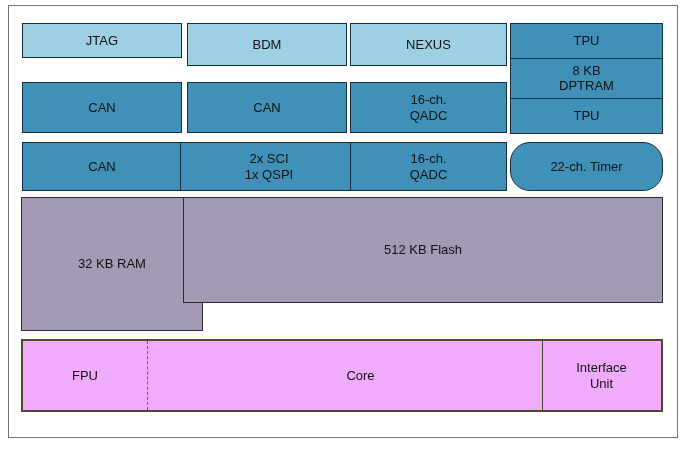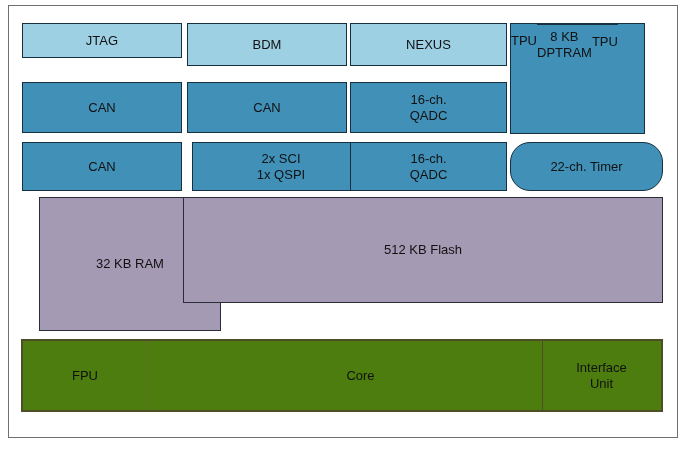--- a/index.html
+++ b/index.html
@@ -57,21 +57,21 @@
     border: 1px solid #2c2c34;
   }
 
   
   #core-row {
     position: absolute;
     left: 21px;
     top: 339px;
     width: 642px;
     height: 73px;
-    background: #4d7c0f;
+    background: #f0abfc;
     border: 2px solid #4d4d26;
     box-sizing: border-box;
   }
   .core-cell {
     position: absolute;
     top: 0;
     height: 100%;
     display: flex;
     align-items: center;
     justify-content: center;
@@ -97,26 +97,27 @@
     width: 0;
     height: 100%;
     border-left: 1px solid #4d4d26;
   }
 
   
   #tpu-stack {
     position: absolute;
     left: 510px;
     top: 23px;
-    width: 135px;
+    width: 153px;
     height: 111px;
     background: #4190b8;
     border: 1px solid #16303f;
     box-sizing: border-box;
     display: flex;
+    flex-direction: column;
   }
   .tpu-cell {
     display: flex;
     align-items: center;
     justify-content: center;
     text-align: center;
     font-size: 13px;
     line-height: 1.18;
     color: #111111;
     white-space: pre-line;
@@ -171,35 +172,35 @@
 
   <div class="blk blk-blue" style="left:350px; top:82px; width:157px; height:51px;">
     <span>16-ch.
 QADC</span>
   </div>
 
   <div class="blk blk-blue" style="left:22px; top:142px; width:160px; height:49px;">
     <span>CAN</span>
   </div>
 
-  <div class="blk blk-blue" style="left:192px; top:142px; width:178px; height:49px;">
+  <div class="blk blk-blue" style="left:180px; top:142px; width:178px; height:49px;">
     <span>2x SCI
 1x QSPI</span>
   </div>
 
   <div class="blk blk-blue" style="left:350px; top:142px; width:157px; height:49px;">
     <span>16-ch.
 QADC</span>
   </div>
 
   <div class="blk blk-blue" style="left:510px; top:142px; width:153px; height:49px;border-radius:20px;">
     <span>22-ch. Timer</span>
   </div>
 
-  <div class="blk blk-purple" style="left:21px; top:197px; width:182px; height:134px;margin-left:18px;">
+  <div class="blk blk-purple" style="left:21px; top:197px; width:182px; height:134px;">
     <span>32 KB RAM</span>
   </div>
 
   <div class="blk blk-purple" style="left:183px; top:197px; width:480px; height:106px;">
     <span>512 KB Flash</span>
   </div>
 
   <div id="core-row">
     <div class="core-cell" style="left:0px; width:124px;">
       <span>FPU</span>

